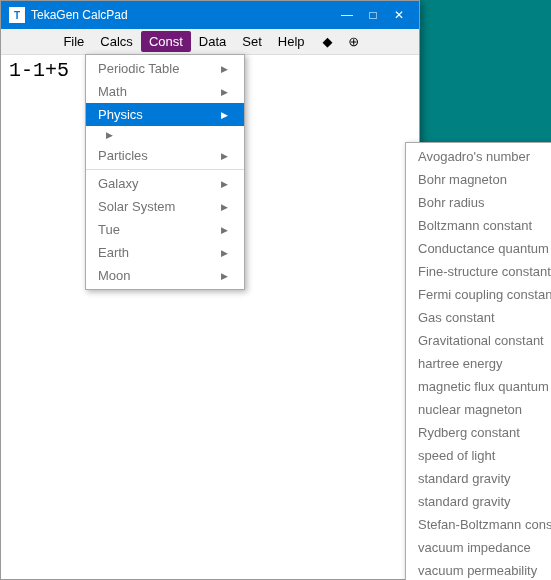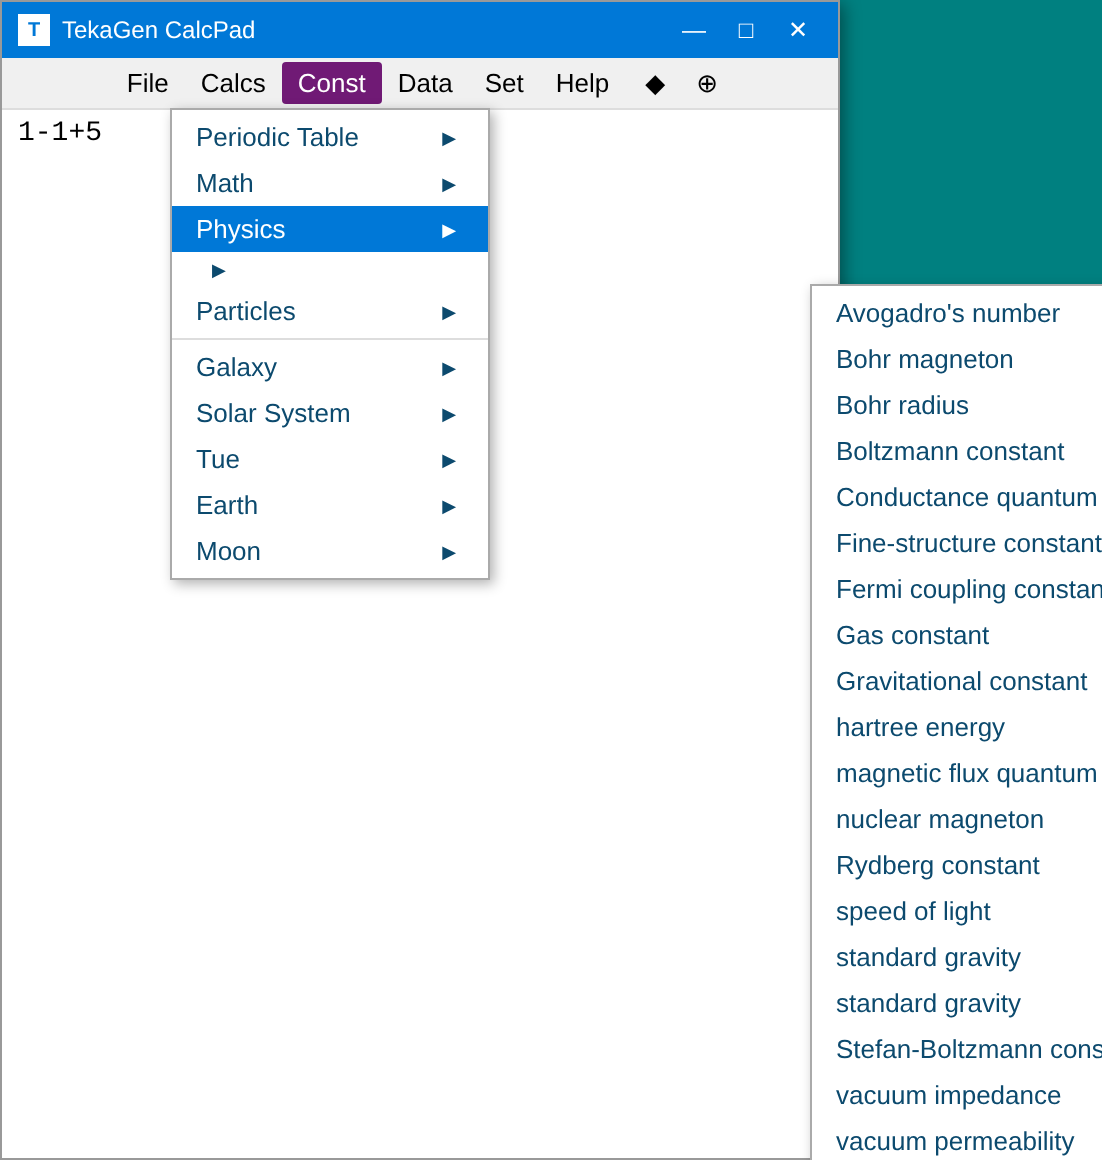--- a/index.html
+++ b/index.html
@@ -102,21 +102,21 @@
       cursor: pointer;
       margin-left: 4px;
     }
 
     
     .editor {
       flex: 1;
       background: white;
       padding: 4px 8px;
       font-family: 'Courier New', monospace;
-      font-size: 14px;
+      font-size: 20px;
       color: #000;
     }
 
     
     .dropdown-container {
       position: absolute;
       top: 54px;
       left: 0;
       z-index: 100;
     }
@@ -143,21 +143,21 @@
       padding: 2px 0;
     }
 
     .menu-entry {
       padding: 4px 16px 4px 12px;
       cursor: pointer;
       display: flex;
       align-items: center;
       justify-content: space-between;
       white-space: nowrap;
-      color: #0c4a6e;
+      color: #737373;
     }
     .menu-entry.highlighted {
       background: #0078d7;
       color: #ffffff;
     }
     .menu-entry .arrow {
       font-size: 9px;
       margin-left: 8px;
       color: inherit;
     }

